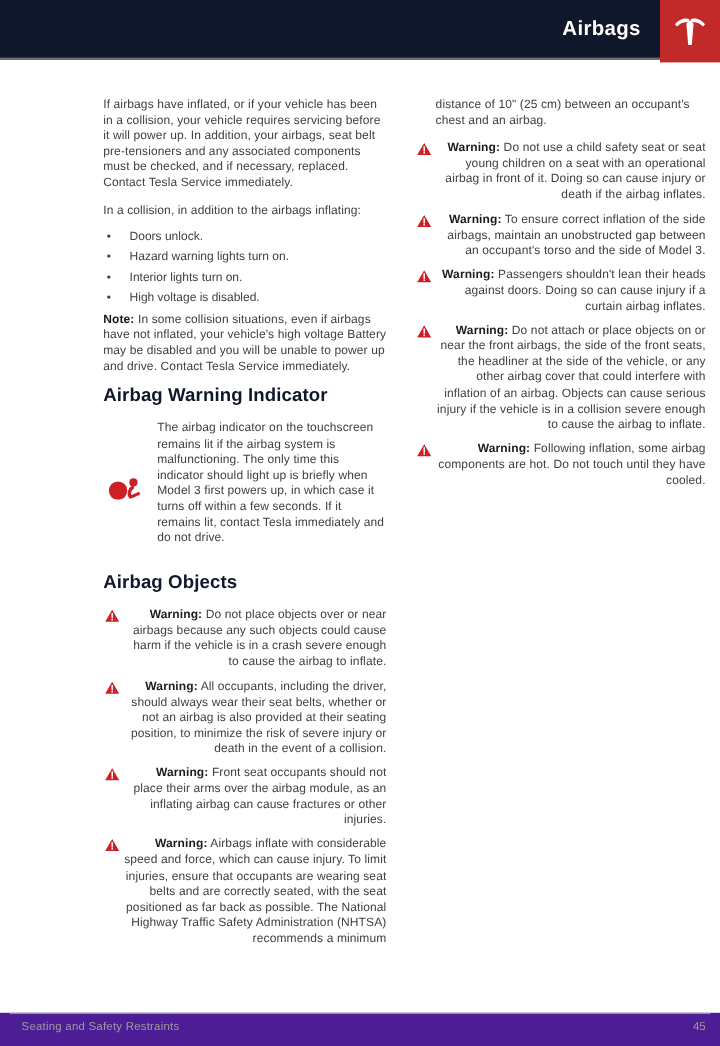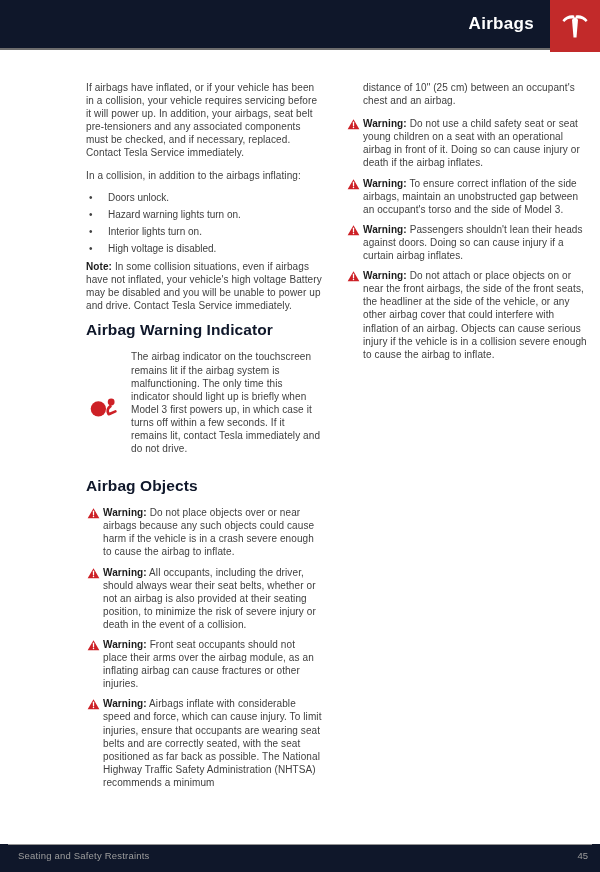--- a/index.html
+++ b/index.html
@@ -32,28 +32,28 @@
   .em{font-weight:bold;color:#1b1b1b;}
   h2{
     margin:9px 0 11px 0;font-size:15.5px;line-height:18px;font-weight:bold;color:#0f172a;
     letter-spacing:.1px;
   }
   .bullets{list-style:none;margin:0 0 5px 0;padding:0;}
   .bullets li{display:flex;margin:0 0 4px 0;font-size:10px;line-height:13.1px;color:#404040;}
   .bullets .dot{width:22px;flex:none;padding-left:3px;box-sizing:border-box;color:#404040;}
   .indicator-row{display:flex;margin:2px 0 13px 0;align-items:center;}
   .indicator-icon-box{flex:none;width:45px;padding:2px 0 0 3px;box-sizing:border-box;}
-  .warning{display:flex;margin:0 0 7px 0;}
+  .warning{display:flex;margin:0 0 7px 0;text-align:right;}
   .warn-icon-box{flex:none;width:17px;padding:1px 0 0 1px;box-sizing:border-box;}
   .warning .body{margin:0;}
   .cont{padding-left:17px;}
   .col-right .cont{margin-bottom:10px;}
   
   .pagefooter{
-    position:absolute;left:0;bottom:0;width:600px;height:28px;background:#0f172a;
+    position:absolute;left:0;bottom:0;width:600px;height:28px;background:#4c1d95;
     border-top:0;
   }
   .footer-rule{position:absolute;top:0;left:8px;width:584px;border-top:1.5px solid #949494;}
   .footer-left{position:absolute;left:18px;top:6px;font-size:9.5px;color:#9d9d9d;letter-spacing:.2px;}
   .footer-right{position:absolute;right:12px;top:6px;font-size:9.5px;color:#9d9d9d;}
   svg{display:block;}
 </style>
 </head>
 <body>
 
@@ -199,20 +199,30 @@
         <span class="warn-icon-box">
           <svg width="13" height="12" viewBox="0 0 24 21">
               <path d="M12 1.5 22.8 20H1.2Z" fill="#cd2026"></path>
               <path d="M12 7.2v6.6" stroke="#fff" stroke-width="2.3" stroke-linecap="round"></path>
               <circle cx="12" cy="16.8" r="1.4" fill="#fff"></circle>
             </svg>
         </span>
         <p class="body"><b class="em">Warning:</b><span> Do not attach or place objects on or near the front airbags, the side of the front seats, the headliner at the side of the vehicle, or any other airbag cover that could interfere with inflation of an airbag. Objects can cause serious injury if the vehicle is in a collision severe enough to cause the airbag to inflate.</span></p>
       </div>
 
+      <div class="warning">
+        <span class="warn-icon-box">
+          <svg width="13" height="12" viewBox="0 0 24 21">
+              <path d="M12 1.5 22.8 20H1.2Z" fill="#cd2026"></path>
+              <path d="M12 7.2v6.6" stroke="#fff" stroke-width="2.3" stroke-linecap="round"></path>
+              <circle cx="12" cy="16.8" r="1.4" fill="#fff"></circle>
+            </svg>
+        </span>
+        <p class="body"><b class="em">Warning:</b><span> Following inflation, some airbag components are hot. Do not touch until they have cooled.</span></p>
+      </div>
     </div>
   </div>
 
   <footer class="pagefooter">
     <span class="footer-rule"></span>
     <span class="footer-left">Seating and Safety Restraints</span>
     <span class="footer-right">45</span>
   </footer>
 
 </div>

